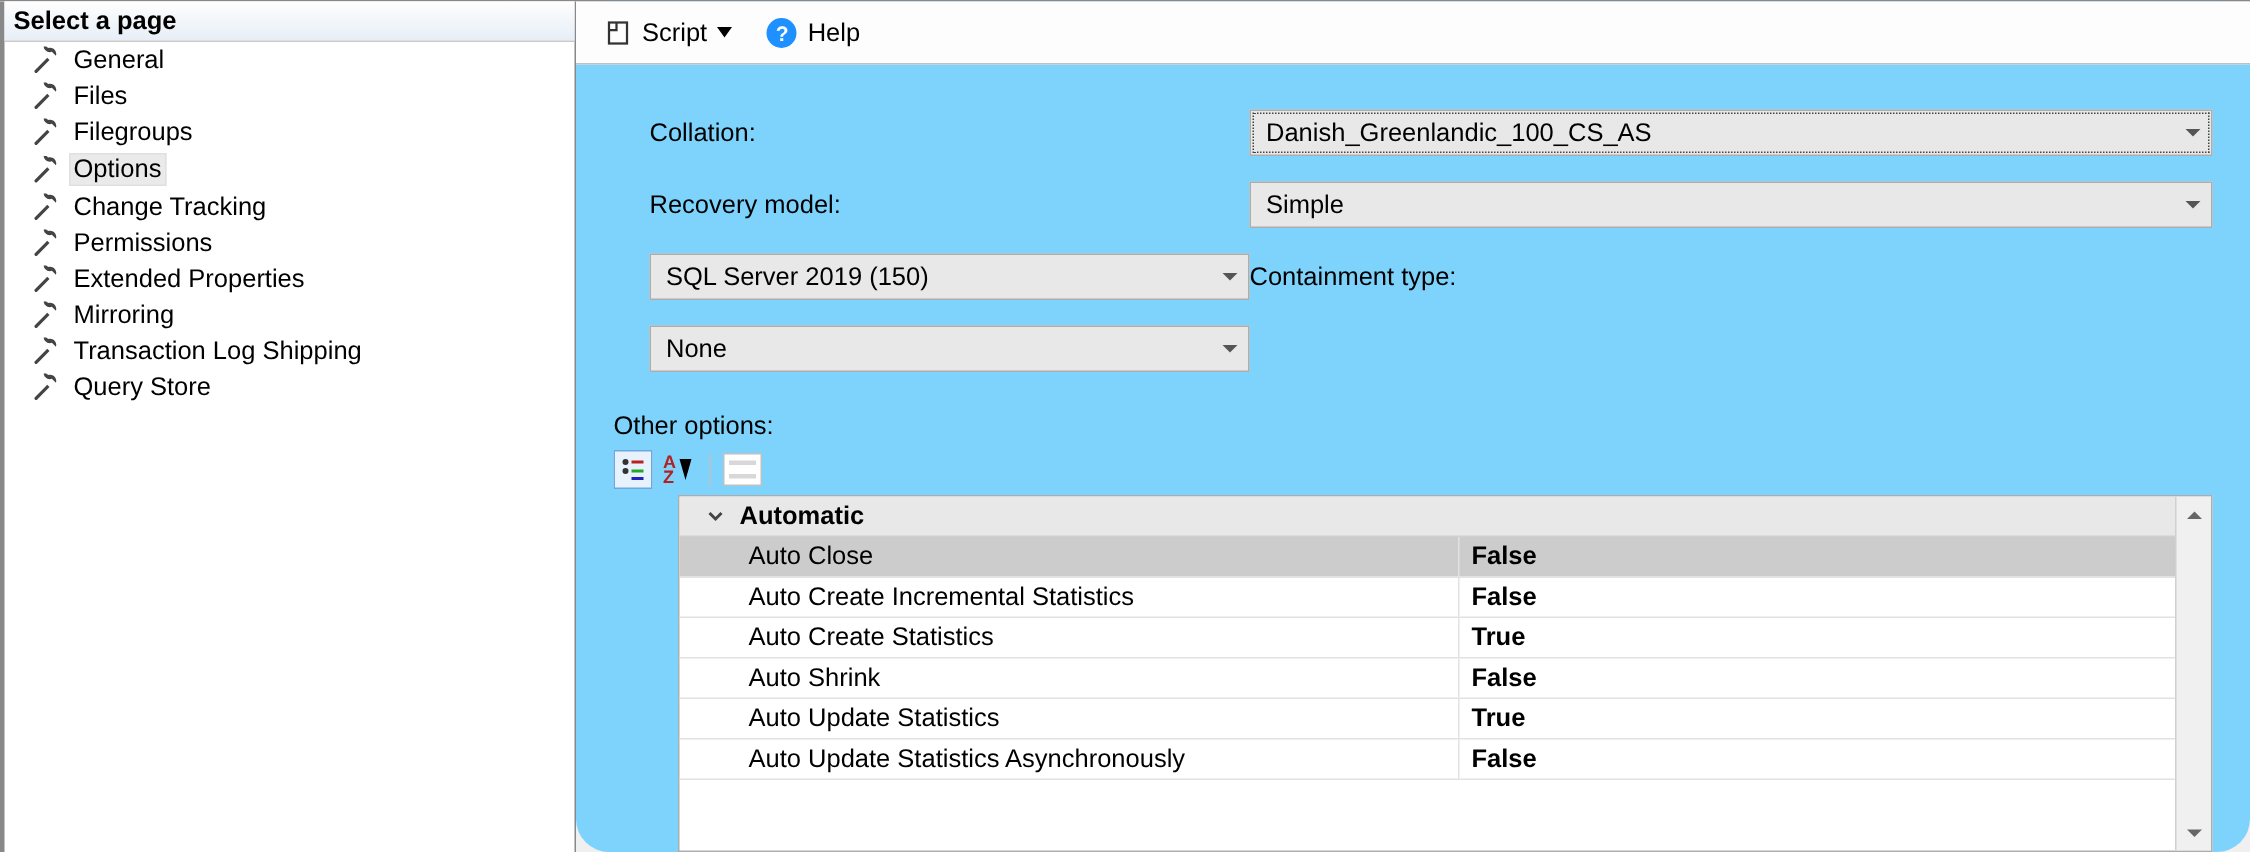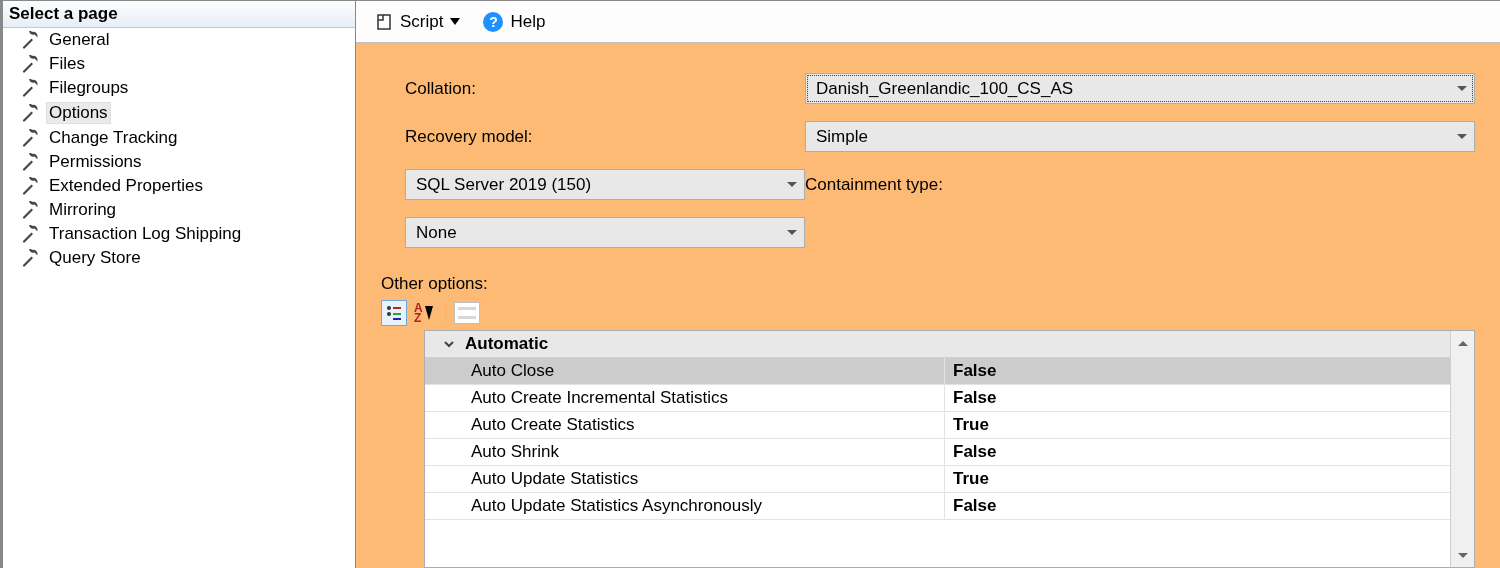--- a/index.html
+++ b/index.html
@@ -11,21 +11,21 @@
     background: #f0f0f0;
     width: 1500px; height: 568px;
   }
   .root {
     display: flex;
     width: 1500px; height: 568px;
     border-top: 1px solid #888;
   }
   
   .sidebar {
-    width: 356px;
+    width: 384px;
     height: 100%;
     background: #fff;
     border-left: 3px solid #888;
     border-right: 1px solid #888;
     display: flex;
     flex-direction: column;
   }
   .sidebar-header {
     background: linear-gradient(#fefefe, #e6eef6);
     border-bottom: 1px solid #c8c8c8;
@@ -51,22 +51,23 @@
     background: #eaeaea;
     border: 1px solid #e0e0e0;
     padding: 0 2px;
     margin-left: -3px;
   }
   
   .main {
     flex: 1;
     display: flex;
     flex-direction: column;
-    background: #fdba74;
+    background: #7dd3fc;
     position: relative;
+    border-radius: 22px;
   }
   .toolbar {
     height: 42px;
     display: flex;
     align-items: center;
     padding-left: 13px;
     border-bottom: 1px solid #c0c0c0;
     background: #fdfdfd;
   }
   .toolbar .btn {

